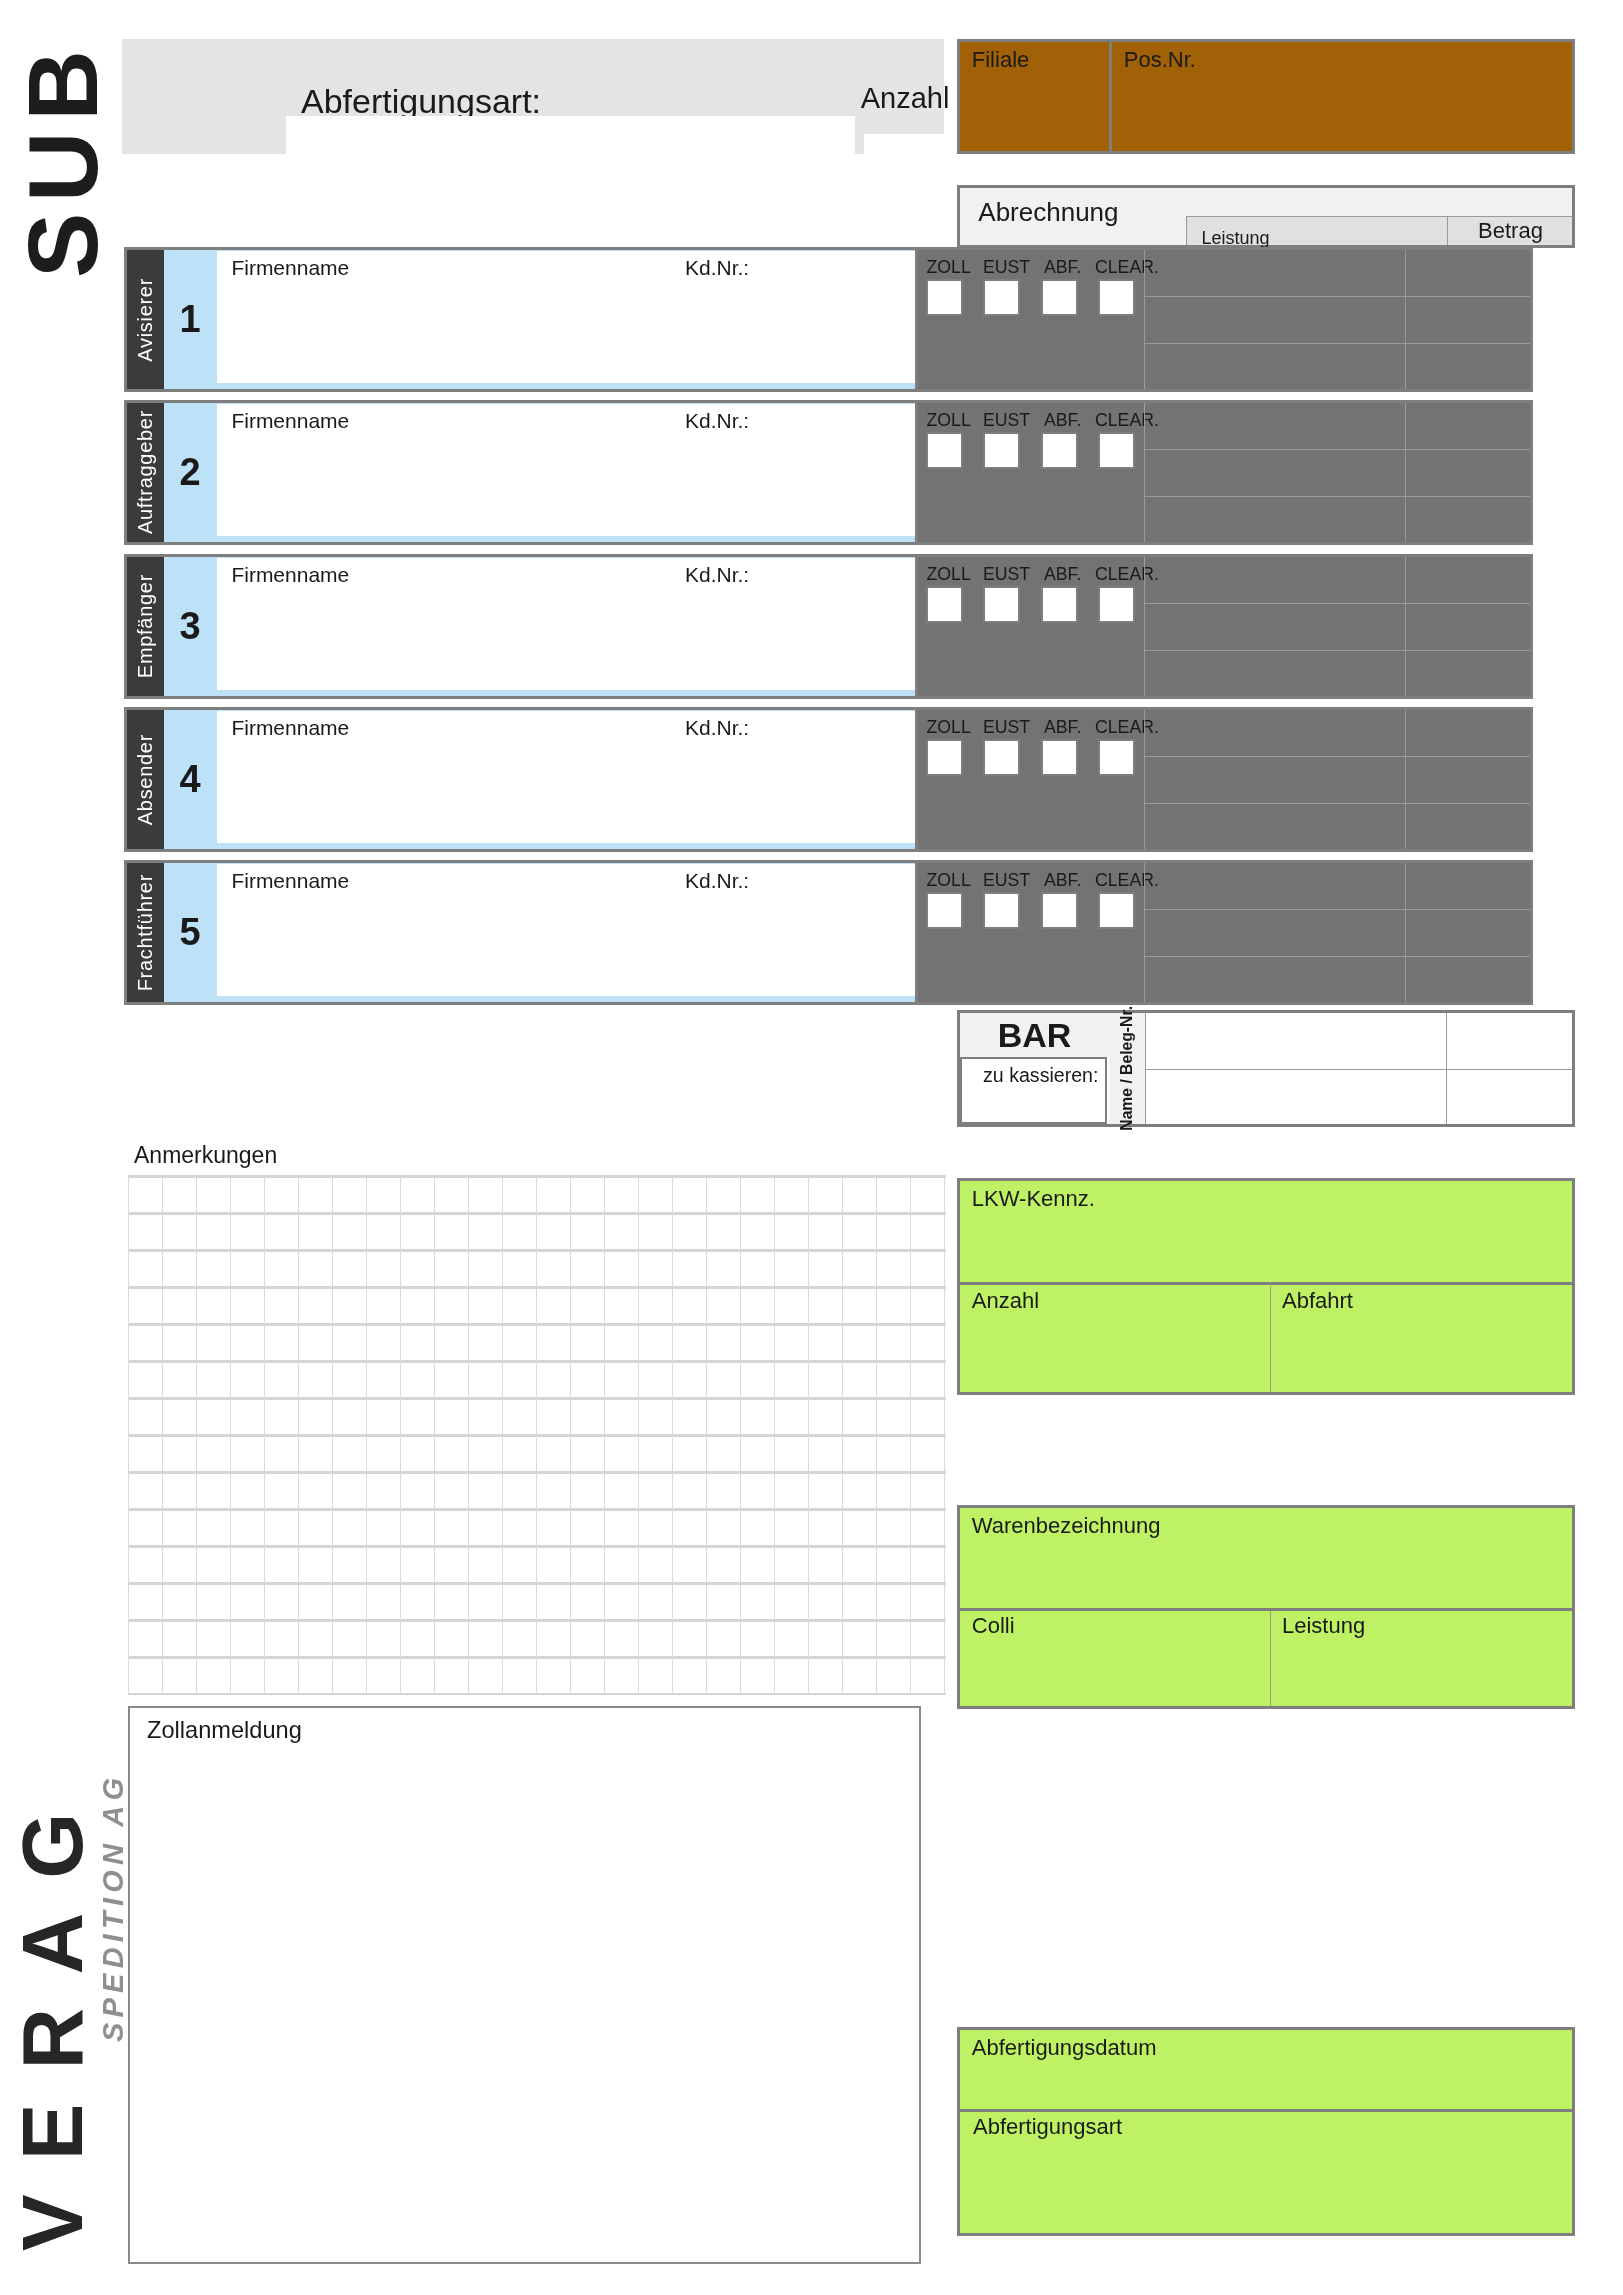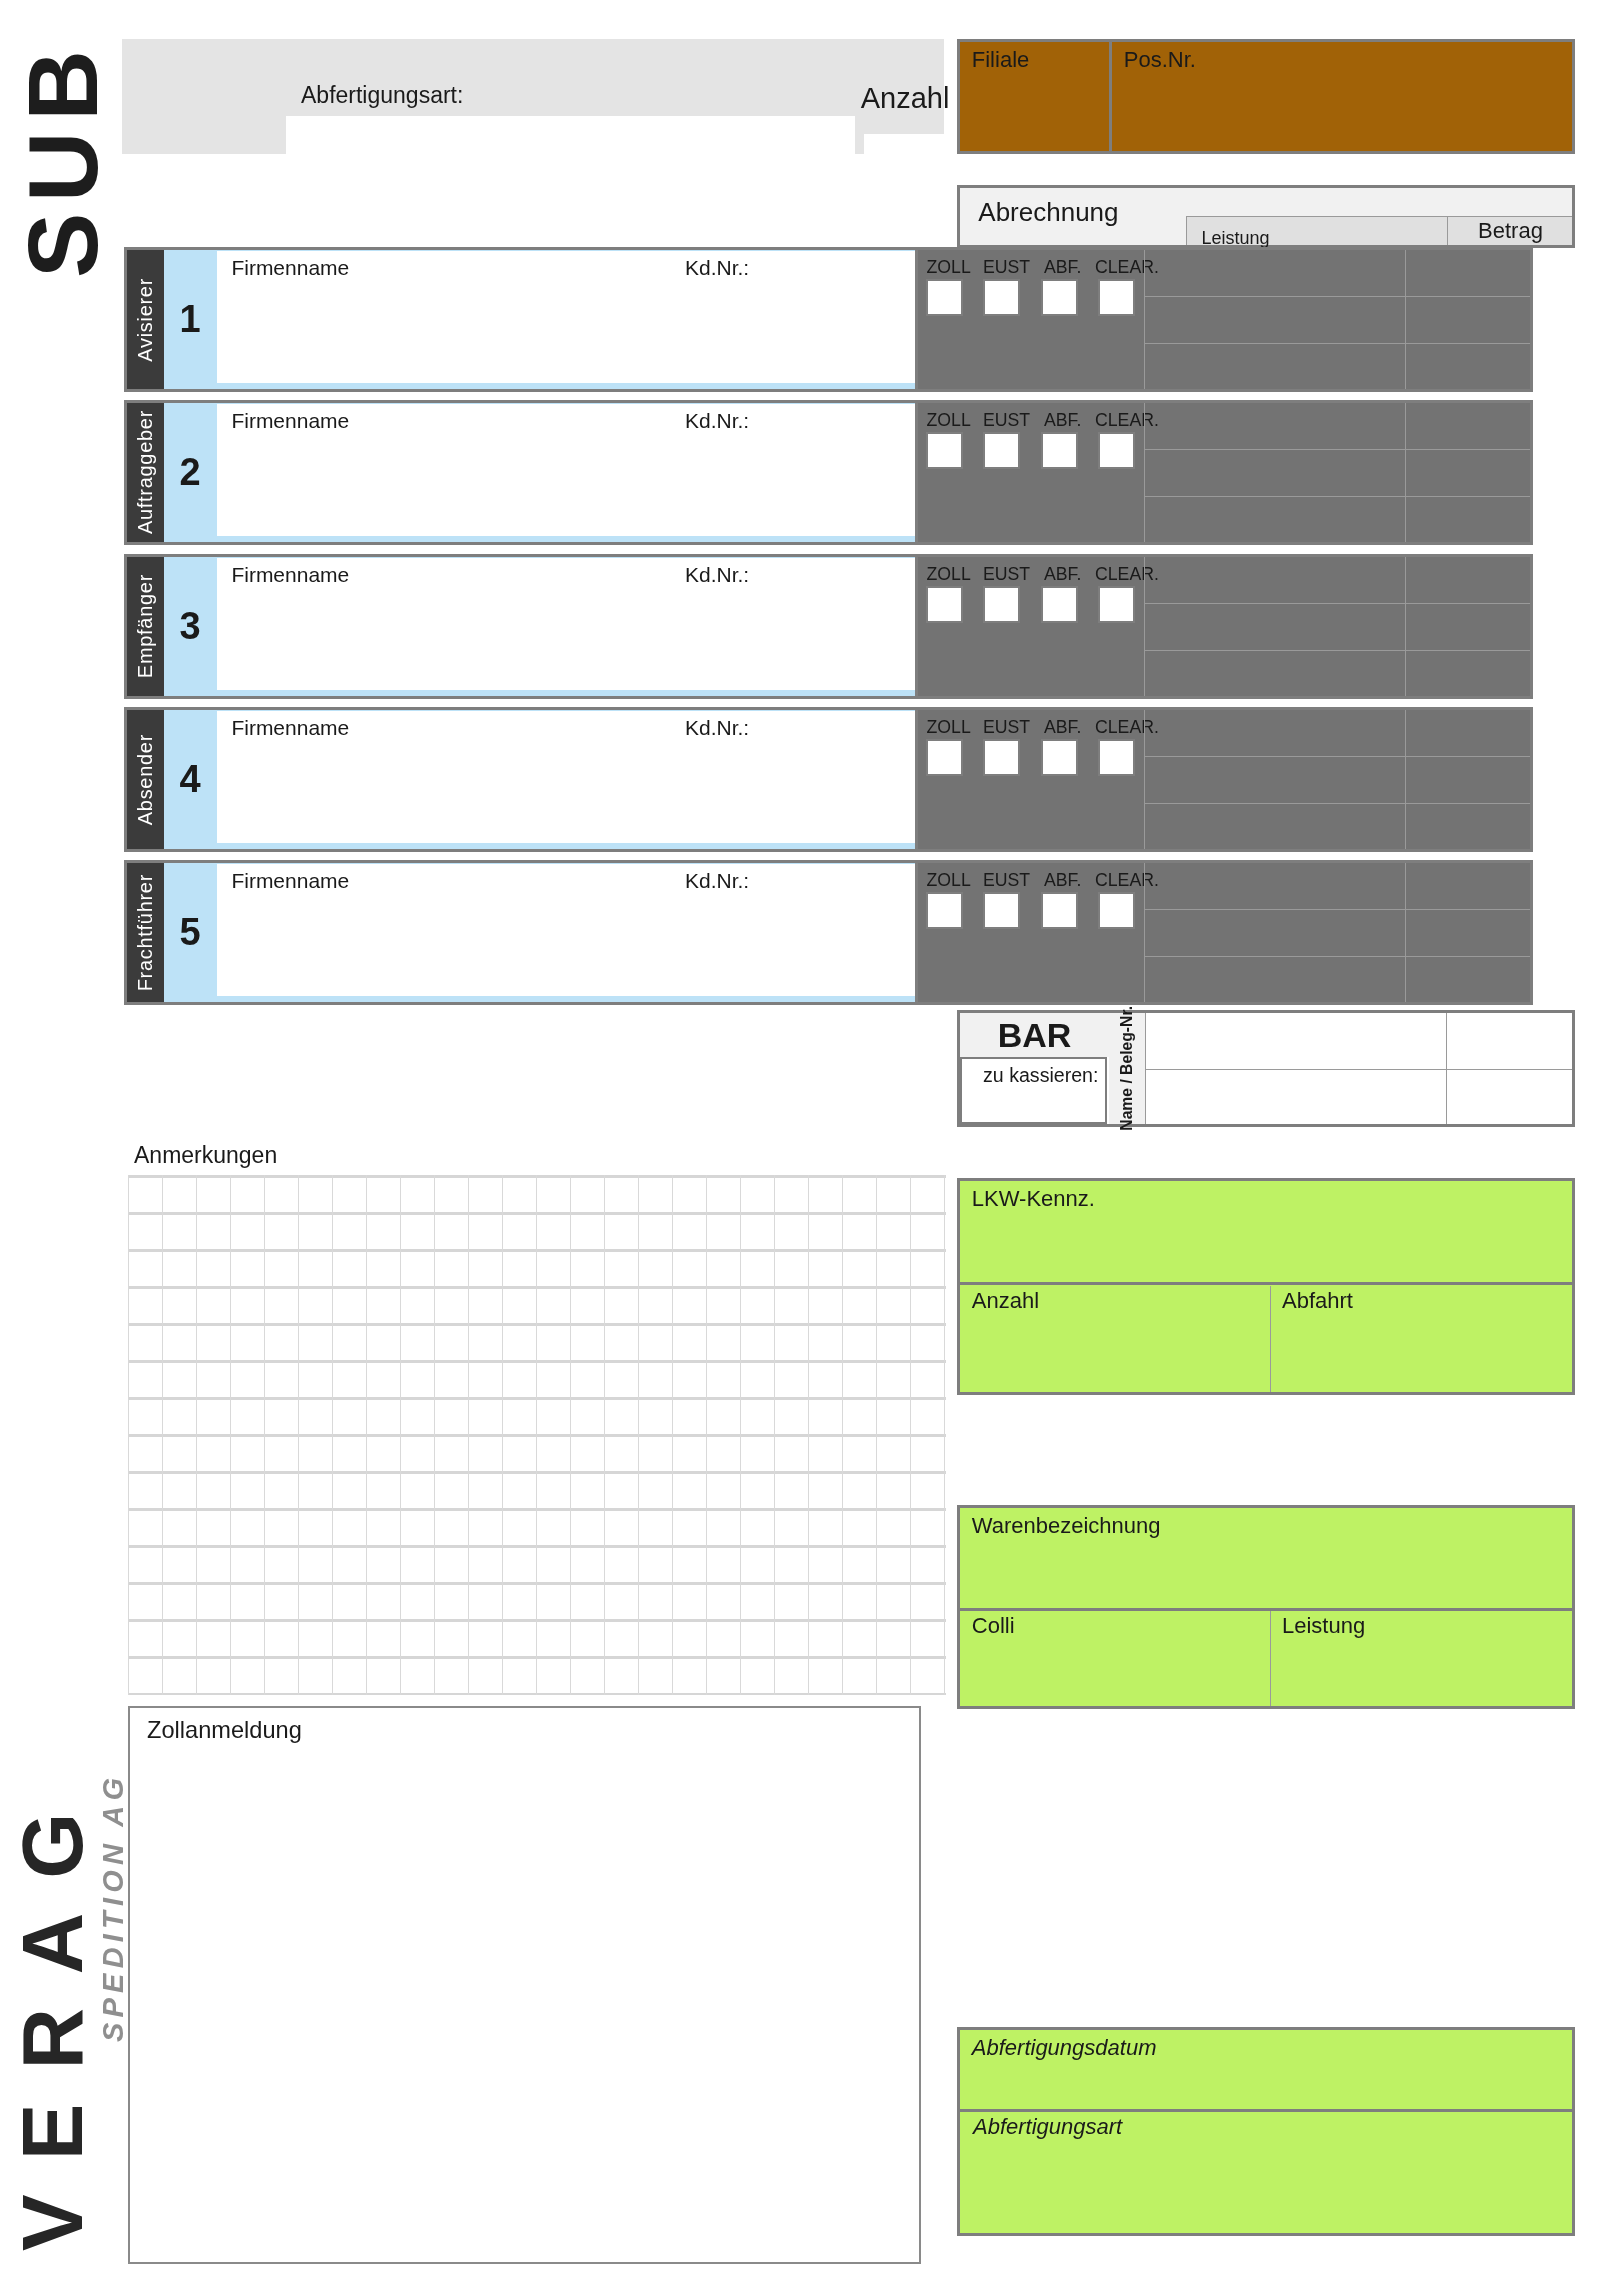--- a/index.html
+++ b/index.html
@@ -9,21 +9,21 @@
   .page { position:absolute; left:0; top:0; width:1623px; height:2295px; background:#fff; }
 
   .vtext { writing-mode:vertical-rl; transform:rotate(180deg); white-space:nowrap; }
 
   
   .sub-logo { position:absolute; left:14.4px; top:7.9px; width:98px; height:270px;
               font-size:98px; font-weight:bold; letter-spacing:10.5px; color:#1d1d1d; line-height:1; }
 
   
   .abf-panel { position:absolute; left:122px; top:39px; width:822px; height:115px; background:#e4e4e4; }
-  .abf-label  { position:absolute; left:179px; top:43px; font-size:23px; }
+  .abf-label  { position:absolute; left:179px; top:43px; font-size:34px; }
   .tarif-label{ position:absolute; left:654px; top:43px; width:276px; text-align:right; font-size:29px; }
   .abf-input  { position:absolute; left:164px;  top:77px; width:569px; height:69px; background:#fff; }
   .tarif-input{ position:absolute; left:742px; top:95px; width:188px; height:51px;  background:#fff; }
 
   
   .filiale-box { position:absolute; left:957px; top:39px; width:618px; height:115px;
                  background:#a16207; border:3.3px solid #7e7e7e; }
   .filiale-divider { position:absolute; left:149px; top:0; width:3.3px; height:100%; background:#7e7e7e; }
   .filiale-cell { position:absolute; left:0; top:0; width:149px; height:100%; }
   .posnr-cell   { position:absolute; left:152px; top:0; right:0; height:100%; }
@@ -87,21 +87,21 @@
   .anm-grid { position:absolute; left:128px; top:1175px; width:818px; height:520px;
               background-image:
                 linear-gradient(to right, #d9d9d9 1.3px, transparent 1.3px),
                 linear-gradient(to bottom, #d6d6d6 2.6px, transparent 2.6px);
               background-size:34px 100%, 100% 37px; }
 
   
   .split-box { position:absolute; left:957px; width:618px; background:#bef264; border:3.3px solid #7e7e7e; }
   .lkw-box   { top:1178px; height:217px; }
   .ware-box  { top:1505px; height:204px; }
-  .abft-box  { top:2027px; height:209px;font-style:italic; }
+  .abft-box  { top:2027px; height:209px; }
   .h-divider { position:absolute; left:0; right:0; height:3.3px; background:#7e7e7e; }
   .v-divider { position:absolute; width:1.3px; background:#9a9a9a; }
   .lkw-box .h-divider  { top:101px; }
   .lkw-box .v-divider  { left:310px; top:105px; bottom:0; }
   .ware-box .h-divider { top:100px; }
   .ware-box .v-divider { left:310px; top:103px; bottom:0; }
   .abft-box .h-divider { top:79px; }
   .sub-lbl-top { position:absolute; left:11.8px; top:5.2px;  font-size:22px; }
   .lkw-box .lbl-a  { position:absolute; left:11.8px;  top:107px; font-size:22px; }
   .lkw-box .lbl-b  { position:absolute; left:322px; top:107px; font-size:22px; }

